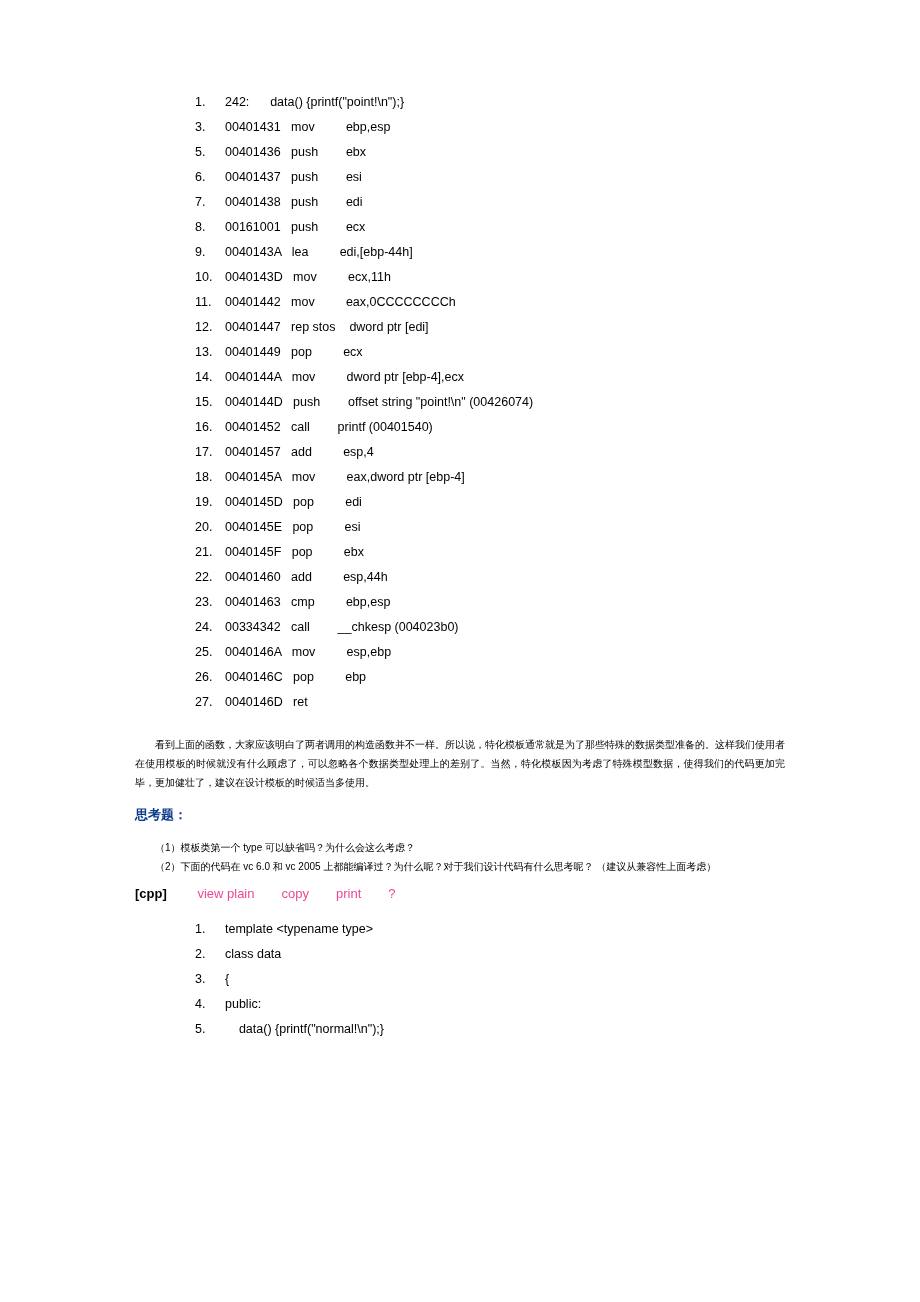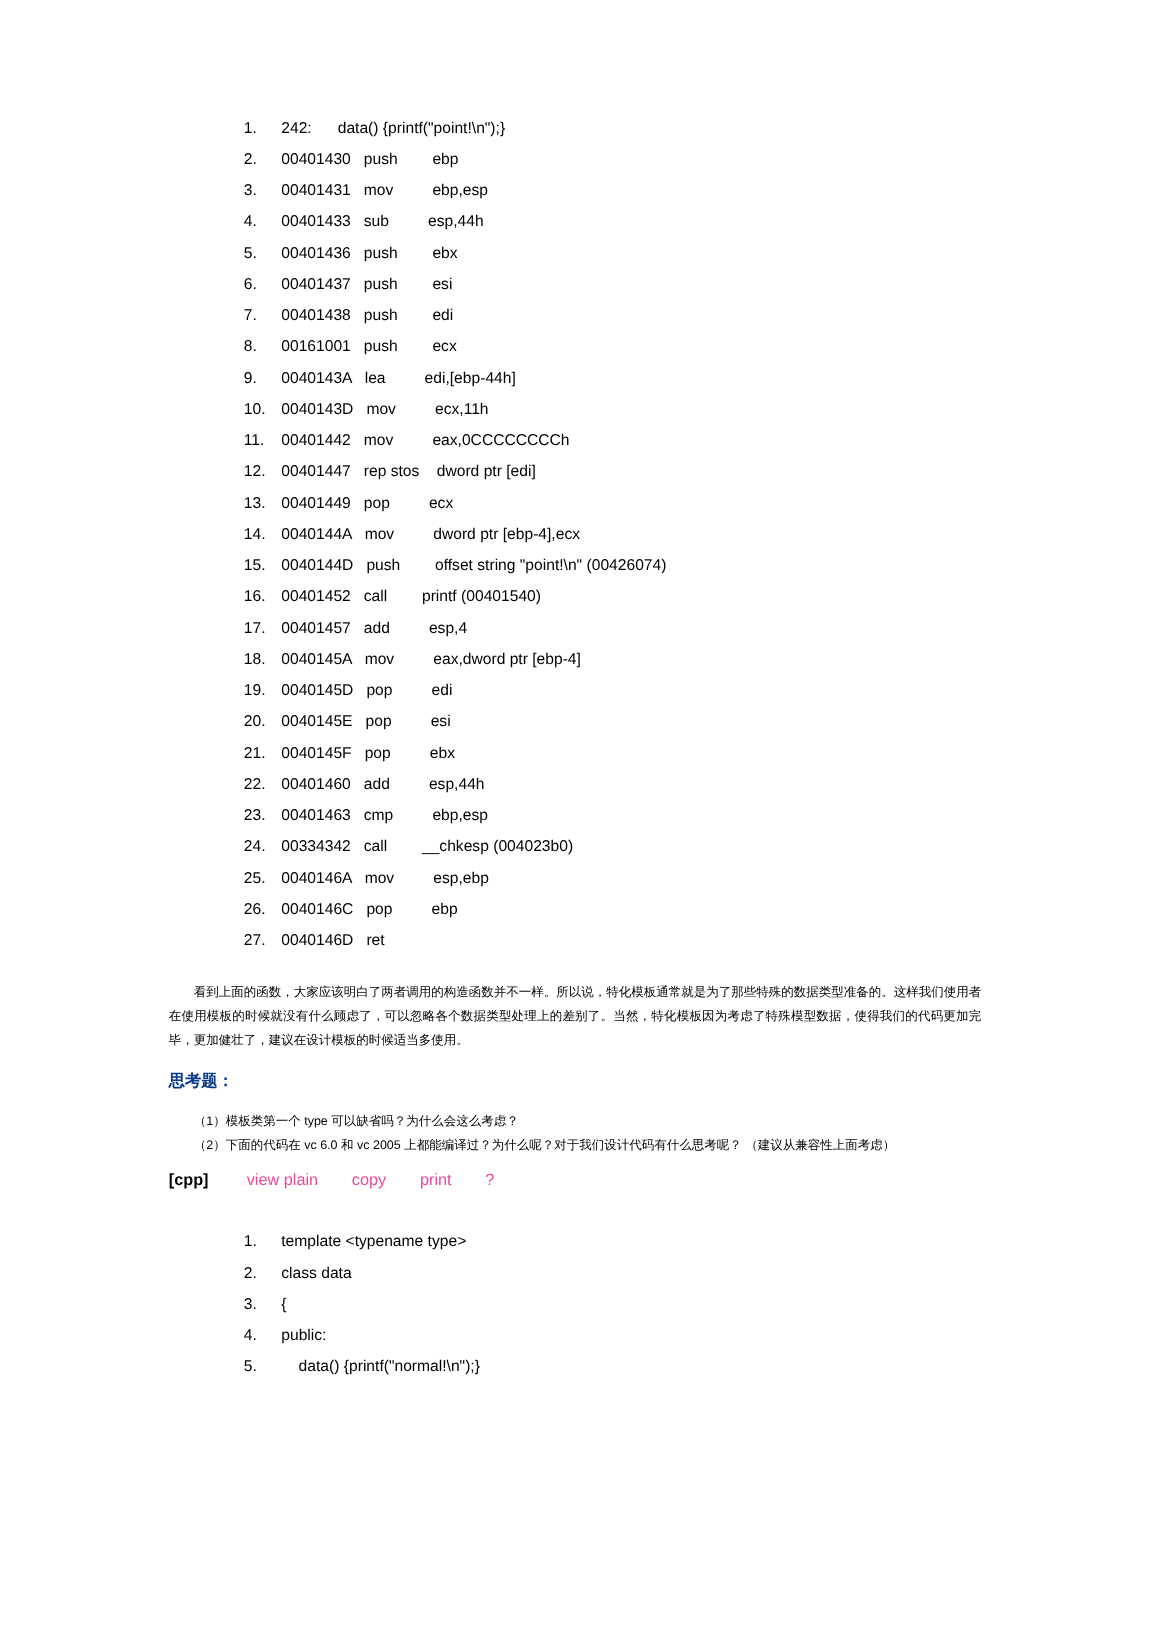--- a/index.html
+++ b/index.html
@@ -60,23 +60,21 @@
     margin-left: 27px;
   }
 </style>
 </head>
 <body>
 
 <div class="page">
 
   <ol class="code-list" id="asm-list">
       <li><span class="ln">1.</span><span>242:      data() {printf("point!\n");}</span></li>
-      <li><span class="ln">2.</span><span>00401430   push        ebp</span></li>
       <li><span class="ln">3.</span><span>00401431   mov         ebp,esp</span></li>
-      <li><span class="ln">4.</span><span>00401433   sub         esp,44h</span></li>
       <li><span class="ln">5.</span><span>00401436   push        ebx</span></li>
       <li><span class="ln">6.</span><span>00401437   push        esi</span></li>
       <li><span class="ln">7.</span><span>00401438   push        edi</span></li>
       <li><span class="ln">8.</span><span>00161001   push        ecx</span></li>
       <li><span class="ln">9.</span><span>0040143A   lea         edi,[ebp-44h]</span></li>
       <li><span class="ln">10.</span><span>0040143D   mov         ecx,11h</span></li>
       <li><span class="ln">11.</span><span>00401442   mov         eax,0CCCCCCCCh</span></li>
       <li><span class="ln">12.</span><span>00401447   rep stos    dword ptr [edi]</span></li>
       <li><span class="ln">13.</span><span>00401449   pop         ecx</span></li>
       <li><span class="ln">14.</span><span>0040144A   mov         dword ptr [ebp-4],ecx</span></li>
@@ -103,21 +101,21 @@
     <span style="margin-left:2em;">（1）模板类第一个 type 可以缺省吗？为什么会这么考虑？</span>
   </p>
   <p class="prose" style="margin:0 0 10px 0;">
     <span style="margin-left:2em;">（2）下面的代码在 vc 6.0 和 vc 2005 上都能编译过？为什么呢？对于我们设计代码有什么思考呢？  （建议从兼容性上面考虑）</span>
   </p>
 
   <div>
     <span class="cpp-label">[cpp] </span><span class="links"><a>view plain</a><a>copy</a><a>print</a><a>?</a></span>
   </div>
 
-  <ol class="code-list" style="margin-top:30px;" id="code2-list">
+  <ol class="code-list" style="margin-top:16px;" id="code2-list">
       <li><span class="ln">1.</span><span>template &lt;typename type&gt;</span></li>
       <li><span class="ln">2.</span><span>class data</span></li>
       <li><span class="ln">3.</span><span>{</span></li>
       <li><span class="ln">4.</span><span>public:</span></li>
       <li><span class="ln">5.</span><span>    data() {printf("normal!\n");}</span></li>
     </ol>
 
 </div>
 
 </body></html>

